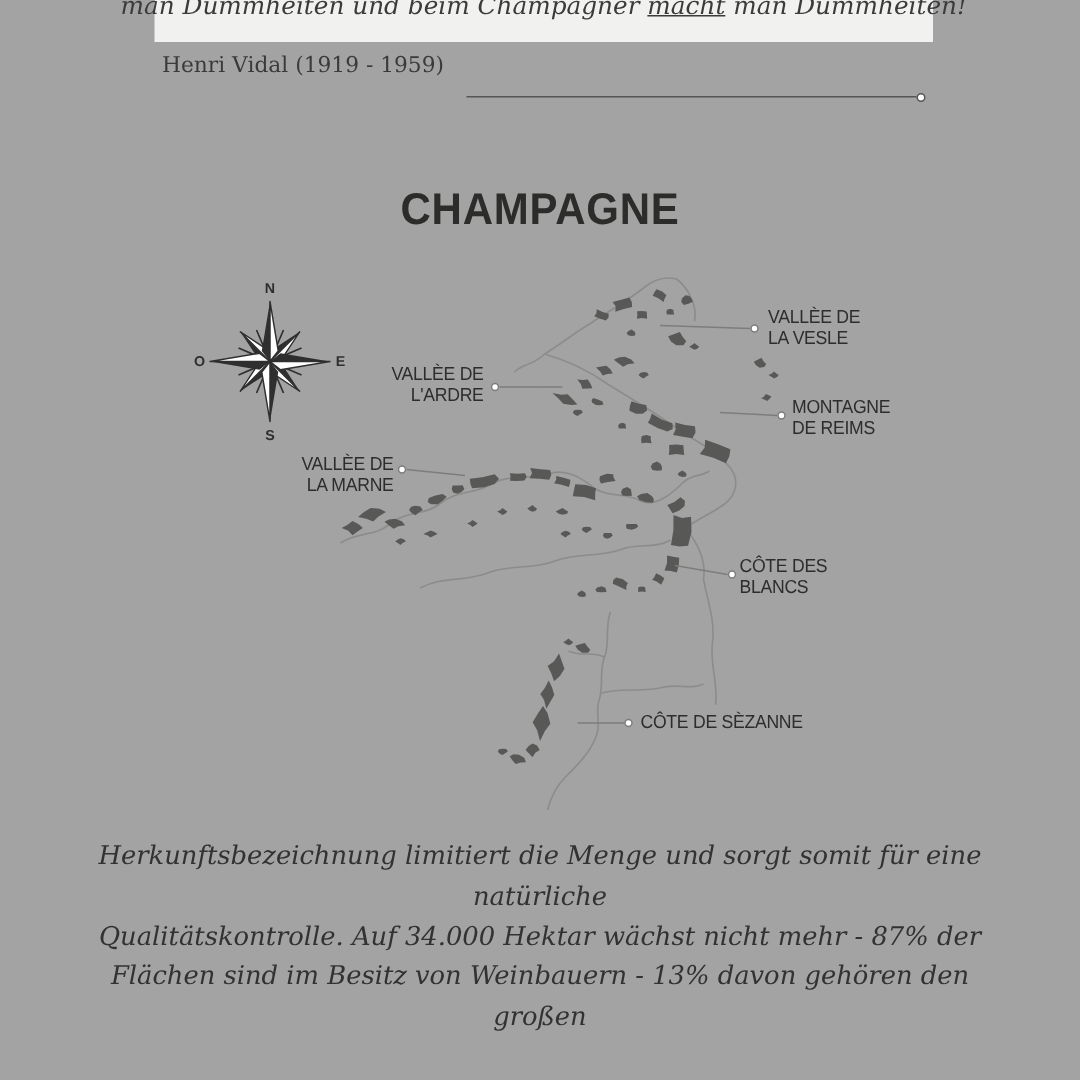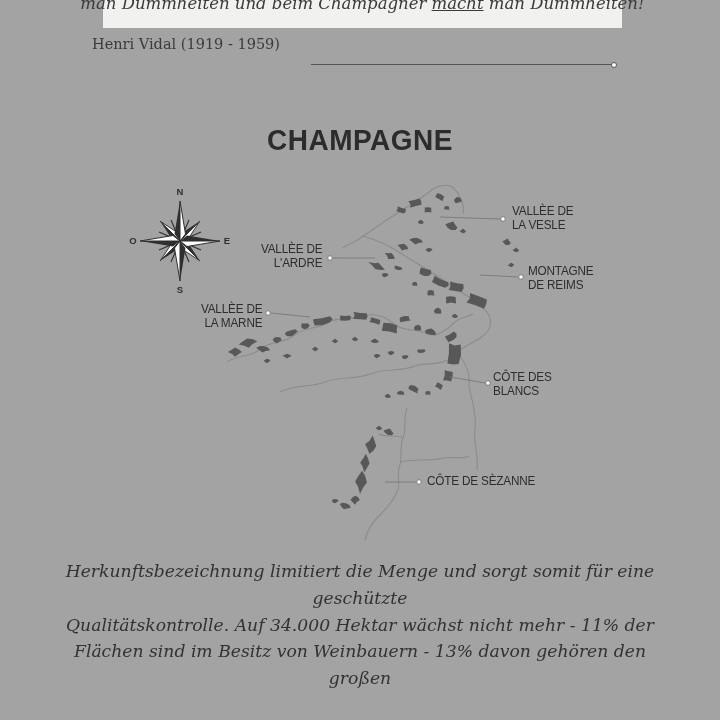--- a/index.html
+++ b/index.html
@@ -6,21 +6,21 @@
   .page{position:relative;width:720px;height:720px;overflow:hidden;background:#a3a3a3;
         font-family:"DejaVu Serif","Liberation Serif",serif;color:#3a3a3a;}
 
   
   .quote-box{position:absolute;left:103px;top:-22px;width:519px;height:50px;
              background:#f1f1ef;display:flex;align-items:center;justify-content:center;}
   .quote-text{font-style:italic;font-size:16.5px;color:#3b3b3b;white-space:nowrap;}
   .quote-text .u{text-decoration:underline;}
 
   
-  .attribution{position:absolute;left:92px;top:35px;font-size:14.5px;line-height:18px;color:#3a3a3a;}
+  .attribution{position:absolute;left:108px;top:35px;font-size:14.5px;line-height:18px;color:#3a3a3a;}
   .divider{position:absolute;left:311px;top:62px;width:306px;height:6px;}
   .divider .rule{position:absolute;left:0;top:2px;width:300px;border-top:1.4px solid #555;}
   .divider .dot{position:absolute;right:0;top:0;width:4px;height:4px;border:1.2px solid #555;
                 border-radius:50%;background:#fff;}
 
   
   .map-title{position:absolute;left:0;top:124px;width:720px;text-align:center;
              font-family:"Liberation Sans","DejaVu Sans",sans-serif;font-weight:bold;
              font-size:28px;letter-spacing:0.5px;color:#2c2c2a;transform:scale(1,1.06);}
 
@@ -250,19 +250,19 @@
   </div>
   <div class="map-label lbl-blancs">
     <div>CÔTE DES</div>
     <div>BLANCS</div>
   </div>
   <div class="map-label lbl-sezanne">
     <div>CÔTE DE SÈZANNE</div>
   </div>
 
   <div class="body-par">
-    <div>Herkunftsbezeichnung limitiert die Menge und sorgt somit für eine geschützte</div>
-    <div>Qualitätskontrolle. Auf 34.000 Hektar wächst nicht mehr - 11% der</div>
+    <div>Herkunftsbezeichnung limitiert die Menge und sorgt somit für eine natürliche</div>
+    <div>Qualitätskontrolle. Auf 34.000 Hektar wächst nicht mehr - 87% der</div>
     <div>Flächen sind im Besitz von Weinbauern - 13% davon gehören den großen</div>
 
   </div>
 
 </div>
 
 </body></html>

